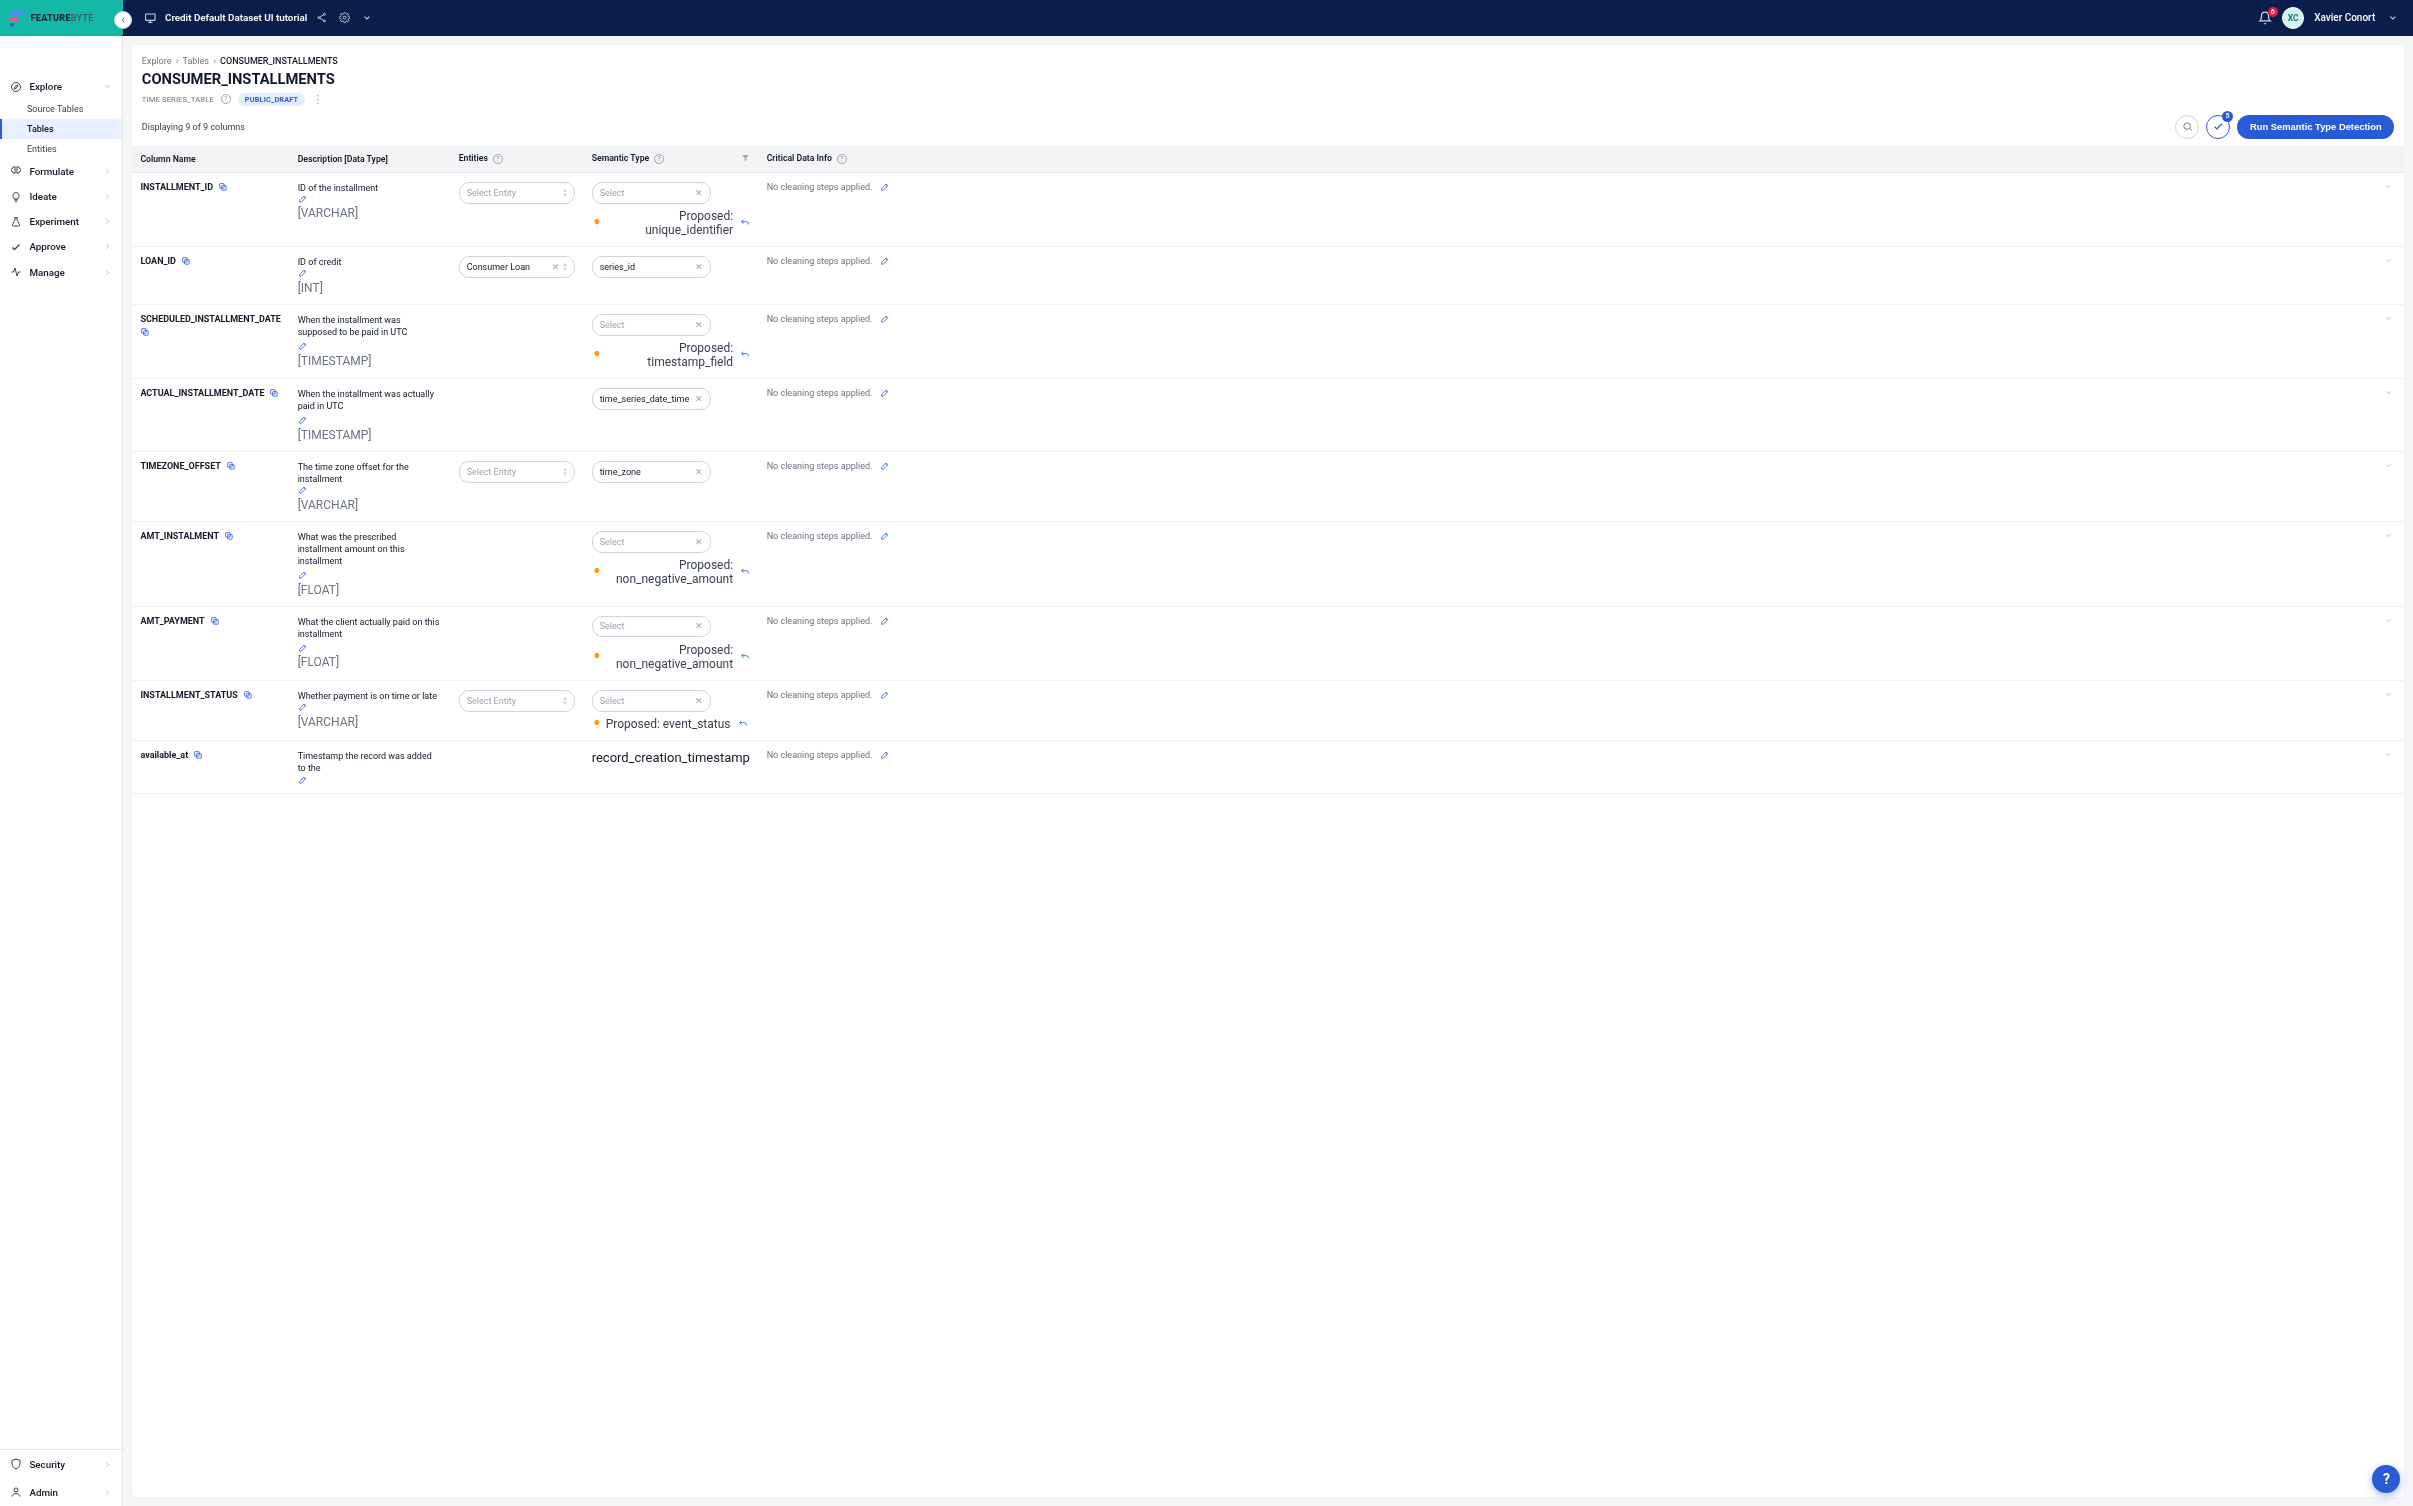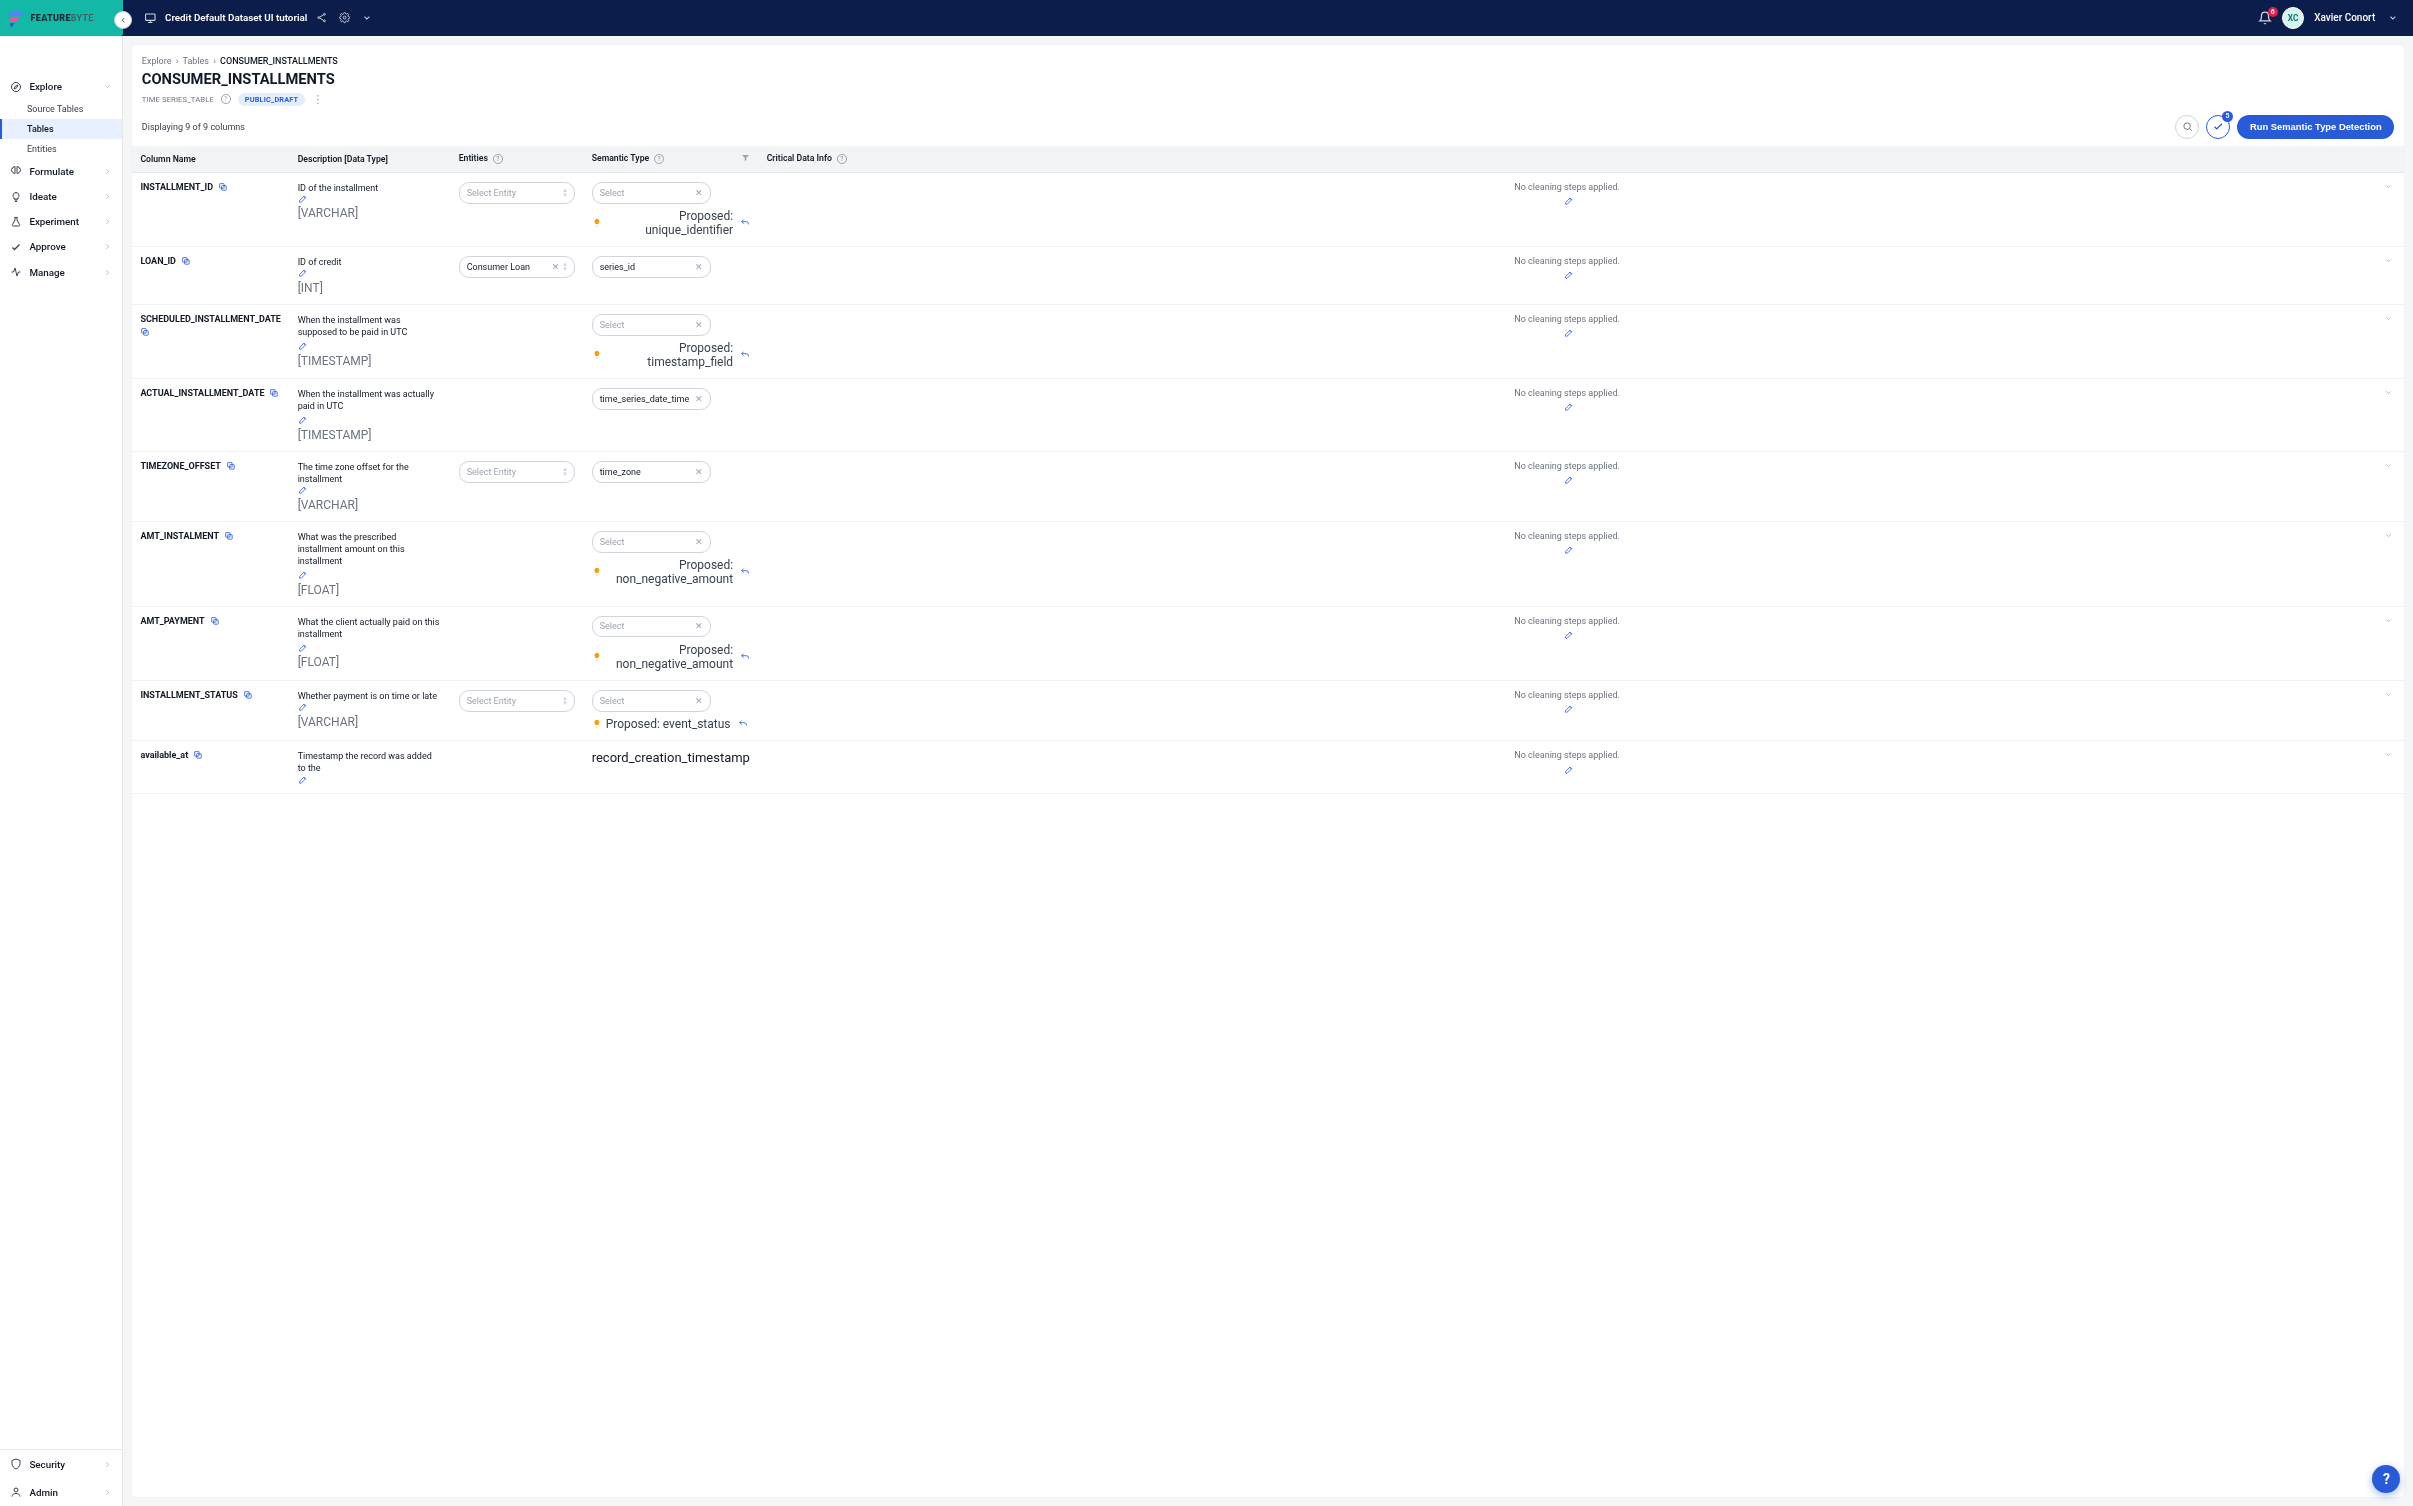--- a/index.html
+++ b/index.html
@@ -83,21 +83,21 @@
   .edit-icon { color:#2a5bd7; cursor:pointer; margin-left:3.5px; }
   .dtype { color:#6b7280; font-size:12px; }
   .select-box { border:0.7px solid #d1d5db; border-radius:10px; padding:4.9px 7px; display:flex; align-items:flex-start; min-width:105px; max-width:119px; background:#fff; cursor:pointer; color:#9ca3af; font-size:9px; }
   .select-box.filled { color:#111827; }
   .select-box .caret { margin-left:auto; display:flex; gap:4.2px; align-items:center; color:#9ca3af; }
   .clear-x { cursor:pointer; font-size:9px; }
   .entity-updown { font-size:7px; line-height:.7; display:flex;flex-direction:column; color:#cbd5e1;}
   .proposed-row { display:flex; align-items:center; gap:4.2px; margin-top:5.6px; font-size:12px; color:#374151;text-align:right;}
   .bulb { color:#f59e0b; font-size:9.8px;}
   .undo-icon { color:#2a5bd7; cursor:pointer; font-size:9.8px; margin-left:2.8px;}
-  .cdi-cell { display:flex; align-items:center; gap:4.2px; color:#6b7280;flex-direction:column;}
+  .cdi-cell { display:flex; align-items:center; gap:4.2px; color:#6b7280;}
   .expand-cell { text-align:right; }
   .chev-toggle { color:#9ca3af; cursor:pointer; font-size:9.8px;}
 
   
   .help-fab { position:fixed; bottom:12.6px; right:12.6px; width:28px;height:28px;border-radius:50%;background:#2a5bd7;color:#fff;display:flex;align-items:center;justify-content:center;font-size:14px;font-weight:700;cursor:pointer;z-index:50;box-shadow:0 2.8px 8.4px rgba(42,91,215,.4);}
 
   svg { display:block; }
 </style>
 </head>
 <body>

